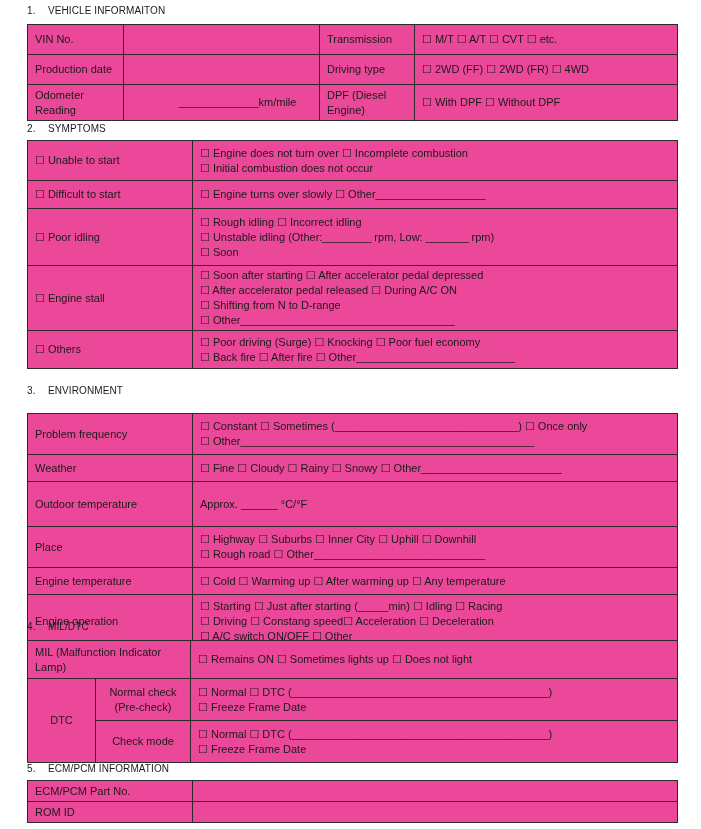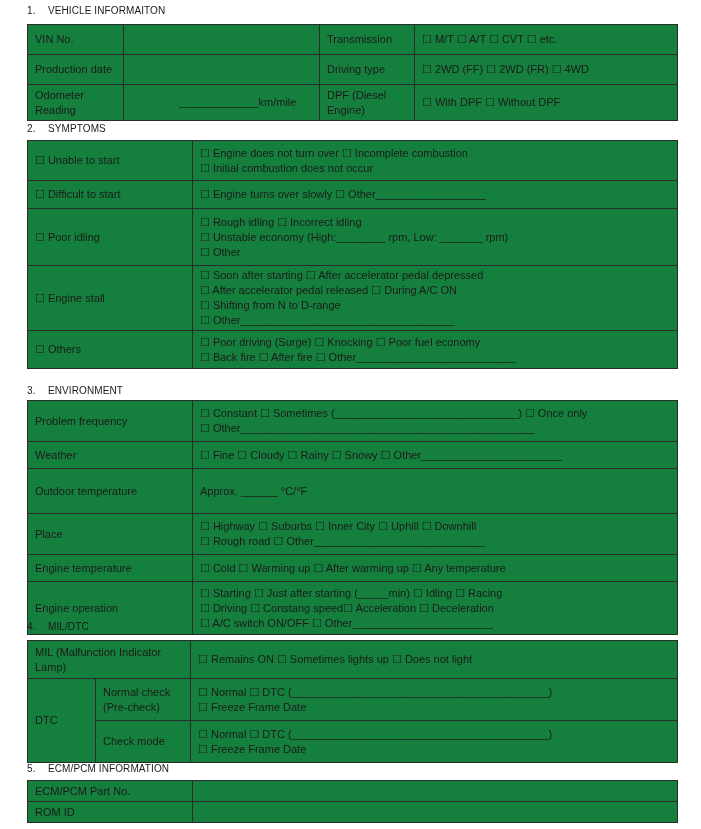--- a/index.html
+++ b/index.html
@@ -3,27 +3,27 @@
 <meta charset="utf-8">
 <style>
   html,body { margin:0; padding:0; }
   body {
     width:701px; height:829px; position:relative; background:#ffffff;
     font-family:"Liberation Sans","DejaVu Sans",sans-serif;
     color:#1a1a1a;
   }
   .sec-h { position:absolute; left:27px; font-size:10px; letter-spacing:0.1px; white-space:nowrap; }
   .sec-h .num { display:inline-block; width:21px; }
-  table.frm { position:absolute; left:27px; border-collapse:collapse; table-layout:fixed; background:#15803d;padding-left:48px; }
+  table.frm { position:absolute; left:27px; border-collapse:collapse; table-layout:fixed; background:#ec4899;padding-left:48px; }
   table.frm td {
     border:1.5px solid #2b2b2b;
     font-size:11px; line-height:15px;
     padding:2px 7px; vertical-align:middle; overflow:hidden;
   }
-  .ctr { text-align:left; }
+  .ctr { text-align:center; }
   .ln { white-space:nowrap; }
   .val { white-space:nowrap;margin-left:48px; }
 </style>
 </head>
 <body>
 
 <div class="sec-h" style="top:5px;">
   <span class="num">1.</span><span>VEHICLE INFORMAITON</span>
 </div>
 <table class="frm" style="top:24px; width:650px;">
@@ -80,22 +80,22 @@
   <tr style="height:28px;">
     <td>☐ Difficult to start</td>
     <td>
       <div class="ln">☐ Engine turns over slowly ☐ Other__________________</div>
     </td>
   </tr>
   <tr style="height:57px;">
     <td>☐ Poor idling</td>
     <td>
       <div class="ln">☐ Rough idling  ☐ Incorrect idling</div>
-      <div class="ln">☐ Unstable economy  (High:________ rpm,  Low: _______ rpm)</div>
-      <div class="ln">☐ Other</div>
+      <div class="ln">☐ Unstable idling  (Other:________ rpm,  Low: _______ rpm)</div>
+      <div class="ln">☐ Soon</div>
     </td>
   </tr>
   <tr style="height:65px;">
     <td>☐ Engine stall</td>
     <td>
       <div class="ln">☐ Soon after starting  ☐ After accelerator pedal depressed</div>
       <div class="ln">☐ After accelerator pedal released  ☐ During A/C ON</div>
       <div class="ln">☐ Shifting from N to D-range</div>
       <div class="ln">☐ Other___________________________________</div>
     </td>
@@ -106,21 +106,21 @@
       <div class="ln">☐ Poor driving (Surge)  ☐ Knocking  ☐ Poor fuel economy</div>
       <div class="ln">☐ Back fire ☐ After fire ☐ Other__________________________</div>
     </td>
   </tr>
 </tbody>
   </table>
 
 <div class="sec-h" style="top:385px;">
   <span class="num">3.</span><span>ENVIRONMENT</span>
 </div>
-<table class="frm" style="top:400px; width:650px;">
+<table class="frm" style="top:413px; width:650px;">
   <colgroup>
       <col style="width:165px">
       <col style="width:485px">
     </colgroup>
   <tbody>
       <tr style="height:41px;">
     <td>Problem frequency</td>
     <td>
       <div class="ln">☐ Constant ☐ Sometimes (______________________________) ☐ Once only</div>
       <div class="ln">☐ Other________________________________________________</div>

